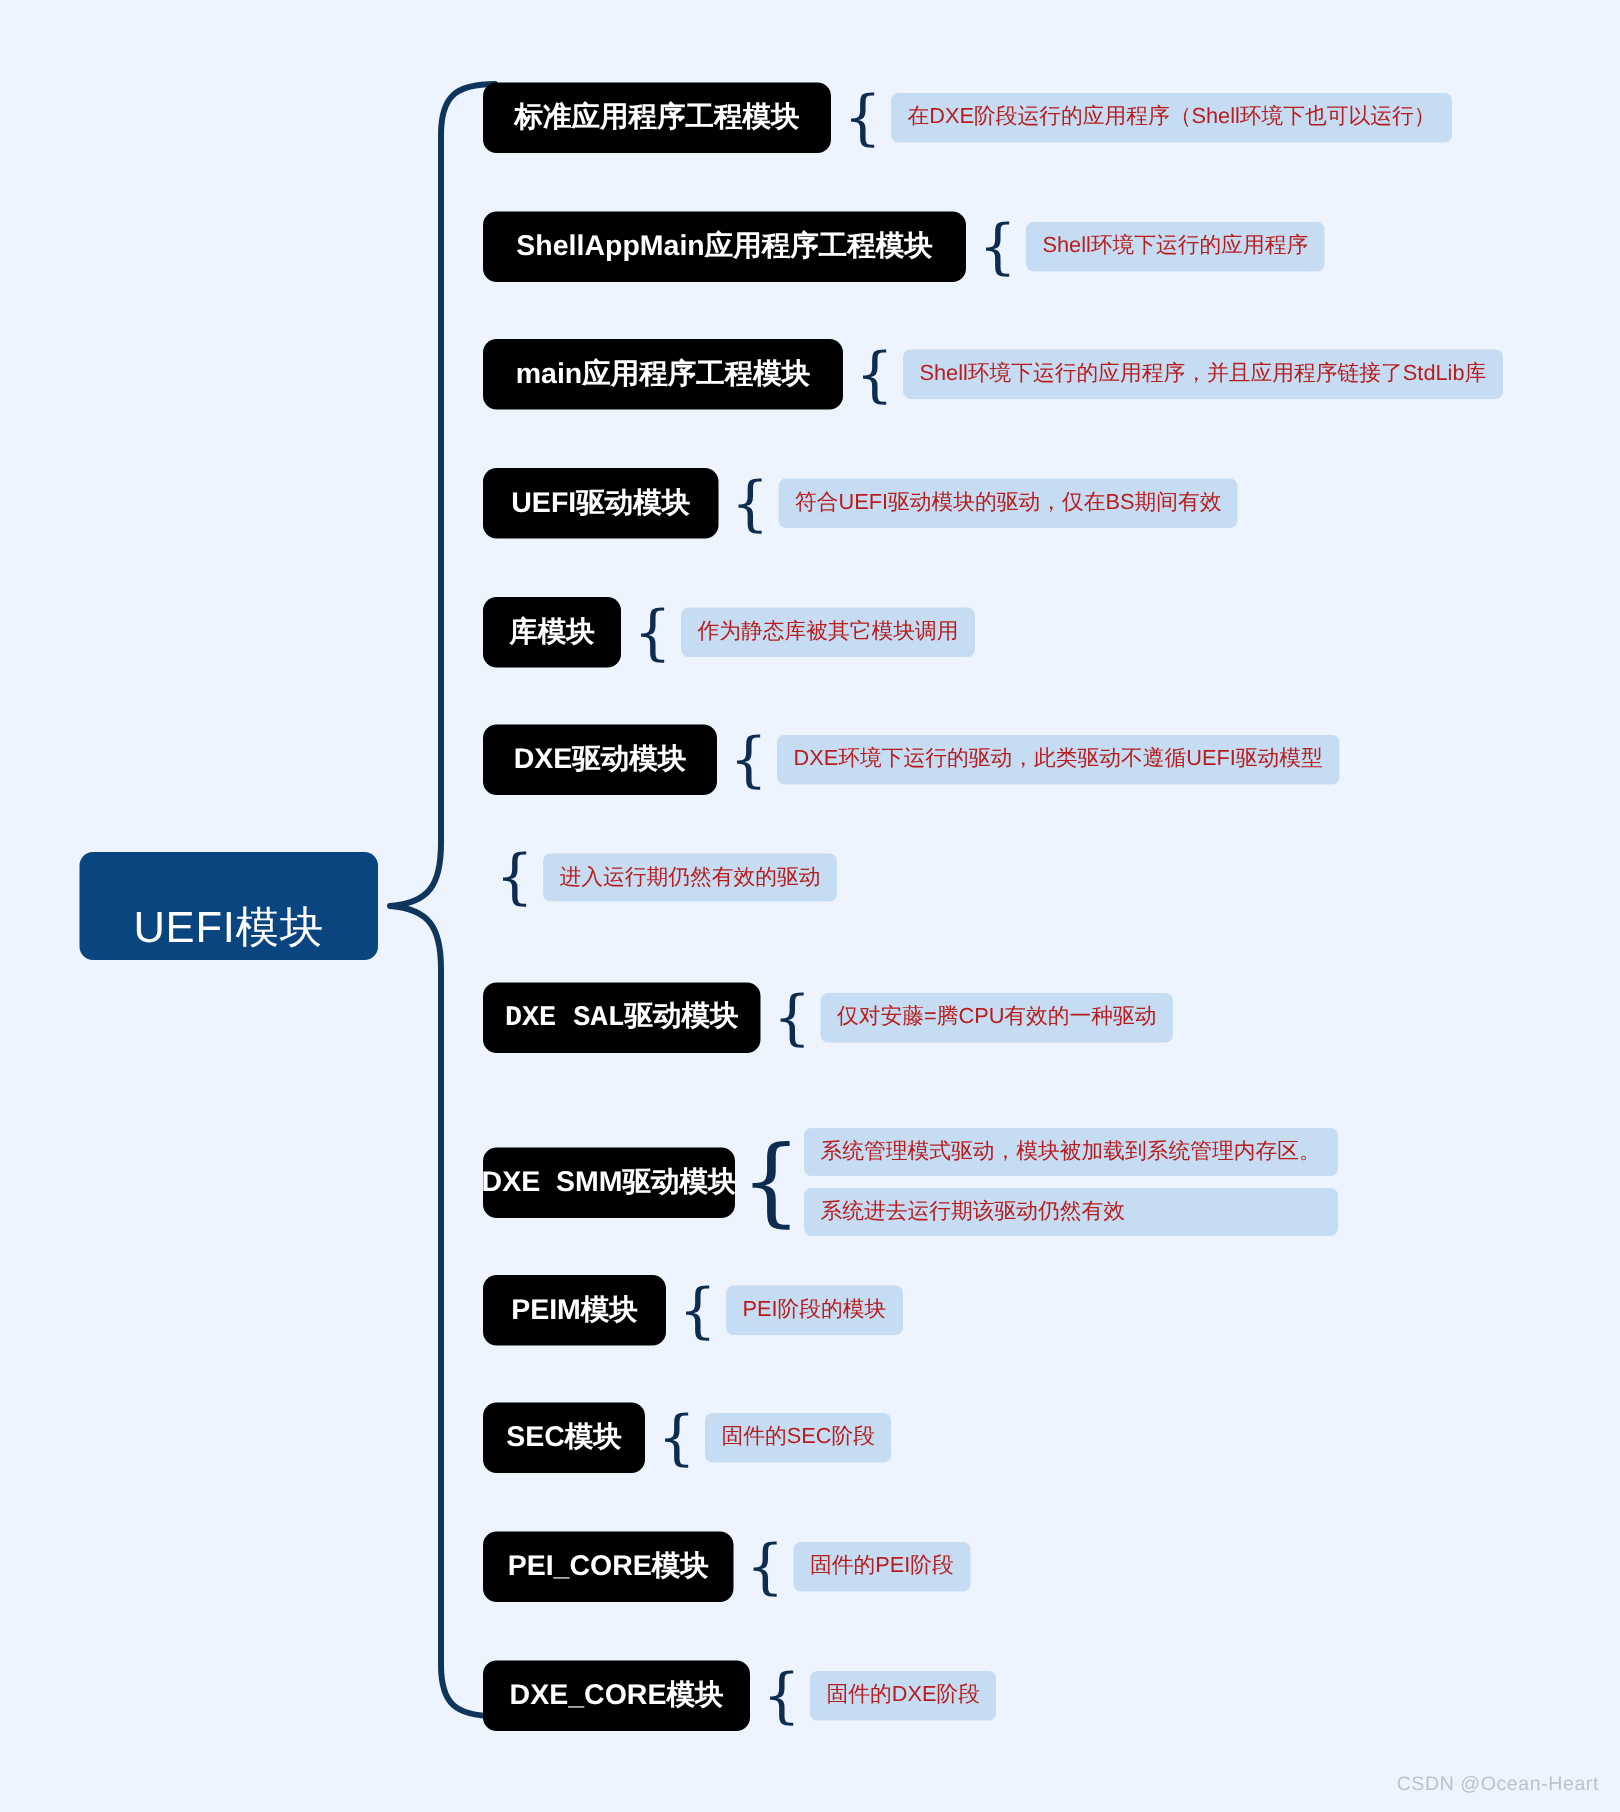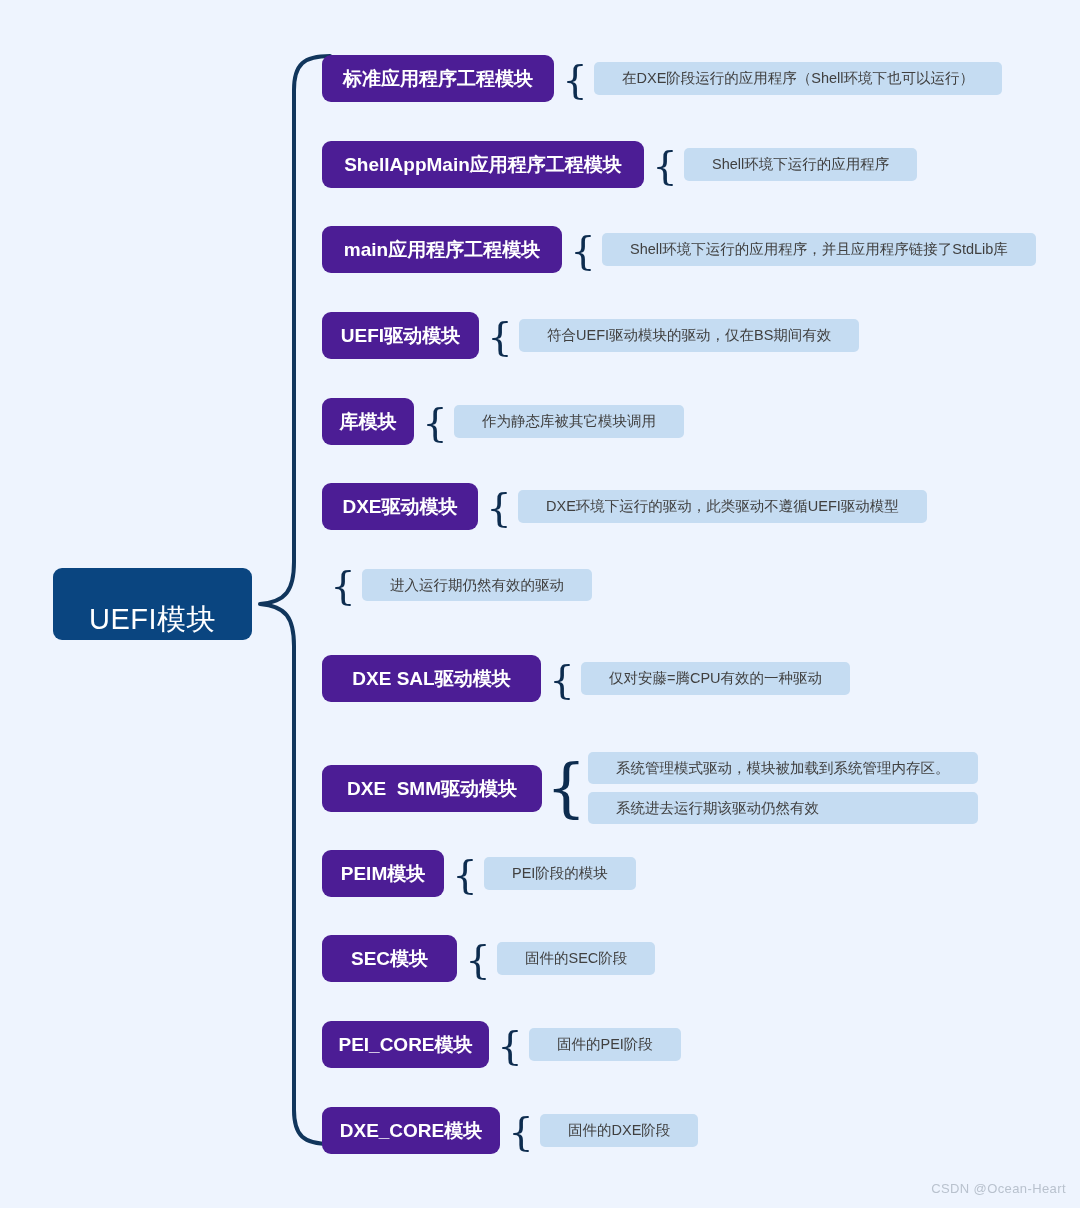--- a/index.html
+++ b/index.html
@@ -55,21 +55,21 @@
   }
 
   
   .branch-row {
     position: absolute;
     left: 322px;
     display: flex;
     align-items: center;
   }
   .branch-node {
-    background: #4c1d95;
+    background: #000000;
     border-radius: 9px;
     height: 47px;
     display: flex;
     align-items: center;
     justify-content: center;
     padding: 0 18px;
     box-sizing: border-box;
     flex: none;
   }
   .branch-label {
@@ -104,23 +104,23 @@
   
   .desc-stack {
     display: flex;
     flex-direction: column;
     gap: 8px;
     flex: none;
   }
   .desc-pill {
     background: #c5dcf2;
     border-radius: 5px;
-    padding: 7px 28px;
+    padding: 7px 11px;
     font-size: 14.5px;
-    color: #404040;
+    color: #b91c1c;
     line-height: 1.25;
     white-space: nowrap;
     box-sizing: border-box;
   }
 
   
   .watermark {
     position: absolute;
     right: 14px;
     bottom: 12px;
@@ -204,49 +204,49 @@
           <div class="desc-pill">DXE环境下运行的驱动，此类驱动不遵循UEFI驱动模型</div>
         </div>
       </div>
       <div class="branch-row" style="top: 569px;">
         <span class="mini-brace">{</span>
         <div class="desc-stack">
           <div class="desc-pill">进入运行期仍然有效的驱动</div>
         </div>
       </div>
       <div class="branch-row" style="top: 655px;">
-        <div class="branch-node" style="width: 219px;">
+        <div class="branch-node" style="width: 185px; font-family: Liberation Mono, monospace;">
           <span class="branch-label">DXE SAL驱动模块</span>
         </div>
         <span class="mini-brace">{</span>
         <div class="desc-stack">
           <div class="desc-pill">仅对安藤=腾CPU有效的一种驱动</div>
         </div>
       </div>
       <div class="branch-row" style="top: 752px;">
-        <div class="branch-node" style="width: 220px;">
+        <div class="branch-node" style="width: 168px;">
           <span class="branch-label">DXE  SMM驱动模块</span>
         </div>
         <span class="mini-brace tall">{</span>
         <div class="desc-stack">
           <div class="desc-pill">系统管理模式驱动，模块被加载到系统管理内存区。</div>
           <div class="desc-pill">系统进去运行期该驱动仍然有效</div>
         </div>
       </div>
       <div class="branch-row" style="top: 850px;">
         <div class="branch-node" style="width: 122px;">
           <span class="branch-label">PEIM模块</span>
         </div>
         <span class="mini-brace">{</span>
         <div class="desc-stack">
           <div class="desc-pill">PEI阶段的模块</div>
         </div>
       </div>
       <div class="branch-row" style="top: 935px;">
-        <div class="branch-node" style="width: 135px; align-items: center;">
+        <div class="branch-node" style="width: 108px; align-items: center;">
           <span class="branch-label">SEC模块</span>
         </div>
         <span class="mini-brace">{</span>
         <div class="desc-stack">
           <div class="desc-pill">固件的SEC阶段</div>
         </div>
       </div>
       <div class="branch-row" style="top: 1021px;">
         <div class="branch-node" style="width: 167px;">
           <span class="branch-label">PEI_CORE模块</span>

